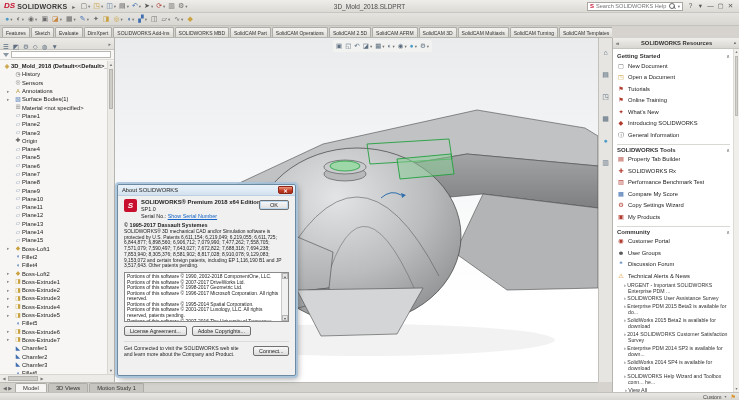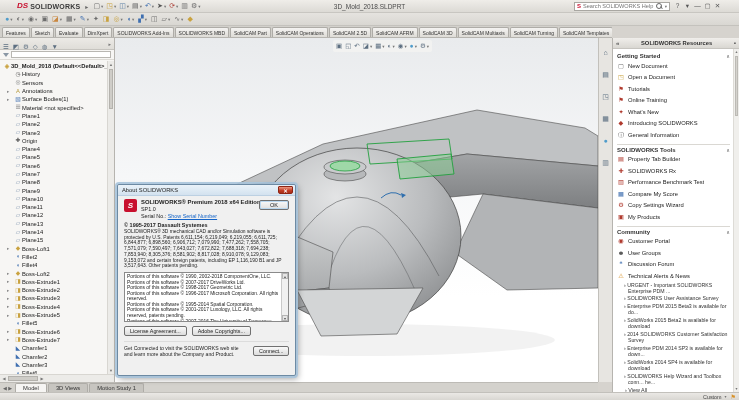--- a/index.html
+++ b/index.html
@@ -1,20 +1,20 @@
 <!DOCTYPE html>
 <html><head>
 <meta charset="utf-8">
 <style>
   html,body{margin:0;padding:0;background:#888;}
   .app{position:relative;width:739px;height:400px;background:#d6d3ce;font-family:"Liberation Sans",sans-serif;overflow:hidden;-webkit-font-smoothing:antialiased;}
   .app *{box-sizing:border-box;}
 
   
-  .titlebar{position:absolute;left:0;top:0;right:0;height:13px;background:linear-gradient(#efede9,#dcdad5);display:flex;align-items:center;padding:0 17px;gap:3px;border-bottom:1px solid #c8c6c1;}
+  .titlebar{position:absolute;left:0;top:0;right:0;height:13px;background:linear-gradient(#efede9,#dcdad5);display:flex;align-items:center;padding:0 4px;gap:3px;border-bottom:1px solid #c8c6c1;}
   .brand{display:flex;align-items:center;gap:2px;}
   .brand-ds{color:#c8102e;font-weight:bold;font-style:italic;font-size:8px;line-height:8px;}
   .brand-name{color:#3a3a3a;font-weight:bold;font-size:7px;letter-spacing:.2px;}
   .flyout{font-size:6px;color:#666;margin:0 2px;}
   .qat,.hu{display:flex;align-items:center;gap:3px;}
   .tbicon{display:inline-flex;align-items:center;height:10px;}
   .tbicon .g{font-size:7px;line-height:8px;}
   .caret{font-size:4.5px;color:#777;margin-left:1px;}
   .doc-title{position:absolute;left:50%;transform:translateX(-50%);font-size:6.5px;color:#4a4a4a;white-space:nowrap;}
   .tb-right{margin-left:auto;display:flex;align-items:center;gap:3px;}

